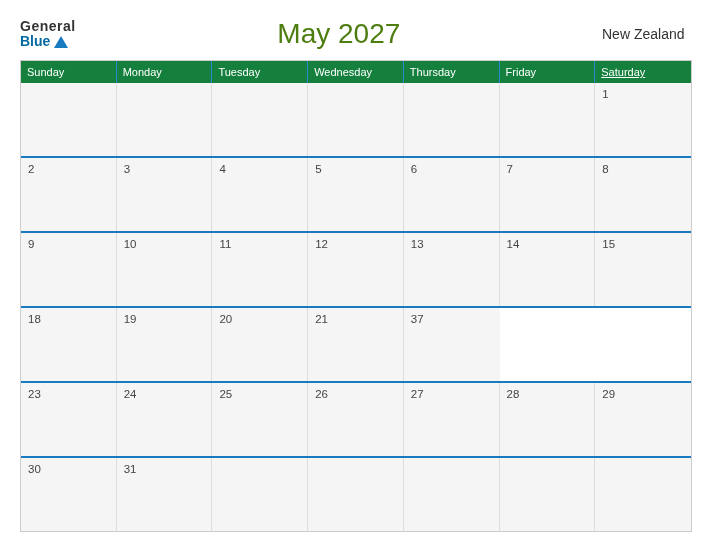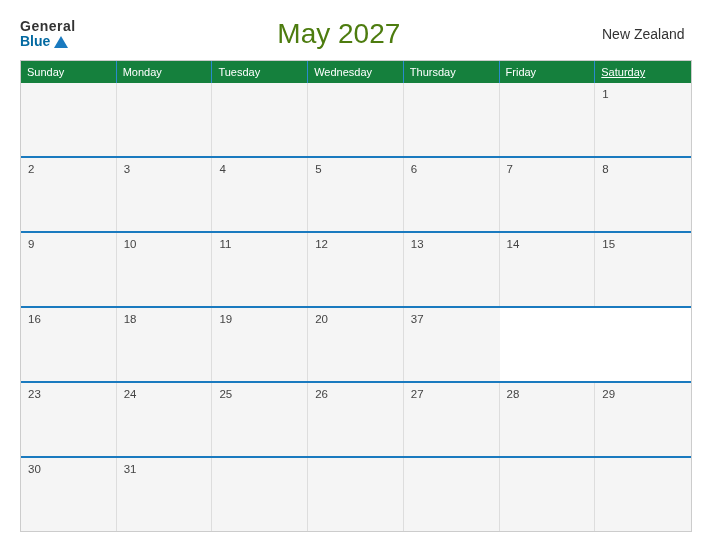--- a/index.html
+++ b/index.html
@@ -211,30 +211,30 @@
         </div>
         <div class="day-cell">
           <span class="day-number">14</span>
         </div>
         <div class="day-cell">
           <span class="day-number">15</span>
         </div>
       </div>
       <div class="week-row">
         <div class="day-cell">
-          <span class="day-number">16</span>
-        </div>
-        <div class="day-cell">
           <span class="day-number">18</span>
         </div>
         <div class="day-cell">
           <span class="day-number">19</span>
         </div>
         <div class="day-cell">
           <span class="day-number">20</span>
+        </div>
+        <div class="day-cell">
+          <span class="day-number">21</span>
         </div>
         <div class="day-cell">
           <span class="day-number">37</span>
         </div>
       </div>
       <div class="week-row">
         <div class="day-cell">
           <span class="day-number">23</span>
         </div>
         <div class="day-cell">

